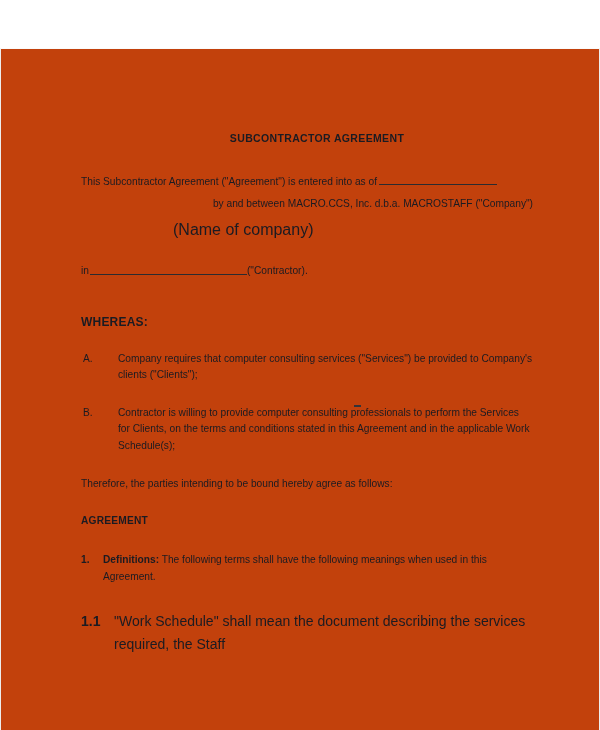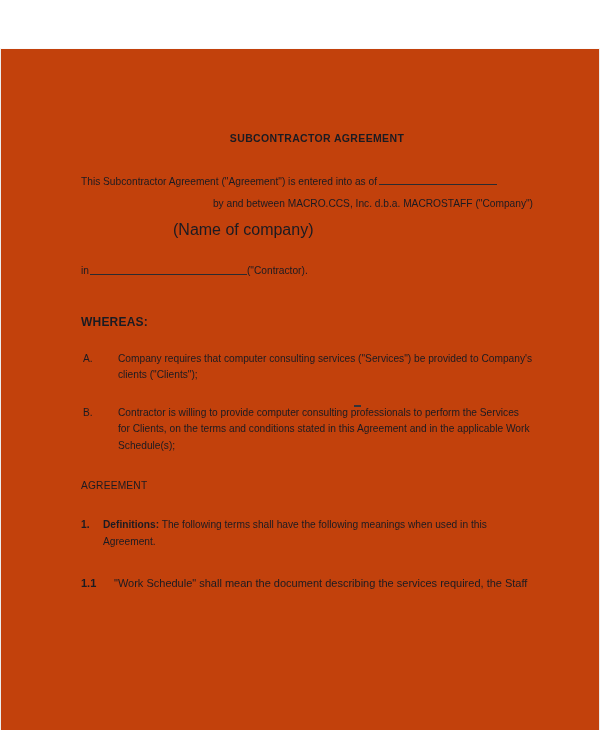--- a/index.html
+++ b/index.html
@@ -97,21 +97,21 @@
     position: absolute;
     left: 2px;
     top: 0;
   }
   .clause-b { margin-top: 21px; }
 
   .therefore { margin-top: 24px; font-size: 10.2px; }
 
   .agreement-head {
     margin-top: 26px;
-    font-weight: normal;
+    font-weight: bold;
     font-size: 10.2px;
     letter-spacing: 0.2px;
   }
 
   .numclause {
     margin-top: 26px;
     font-size: 10.2px;
     line-height: 1.62;
     padding-left: 22px;
     position: relative;
@@ -119,21 +119,21 @@
   .numclause .num {
     position: absolute;
     left: 0;
     top: 0;
     font-weight: bold;
   }
   .numclause .lead { font-weight: bold; }
 
   .subclause {
     margin-top: 25px;
-    font-size: 11px;
+    font-size: 14px;
     line-height: 1.62;
     padding-left: 33px;
     position: relative;
   }
   .subclause .num {
     position: absolute;
     left: 0;
     top: 0;
     font-weight: bold;
   }
@@ -171,20 +171,21 @@
     <div class="clause">
       <span class="marker">A.</span>
       <span>Company requires that computer consulting services ("Services") be provided to Company's clients ("Clients");</span>
     </div>
 
     <div class="clause clause-b">
       <span class="marker">B.</span>
       <span>Contractor is willing to provide computer consulting professionals to perform the Services for Clients, on the terms and conditions stated in this Agreement and in the applicable Work Schedule(s);</span>
     </div>
 
+    <div class="therefore">Therefore, the parties intending to be bound hereby agree as follows:</div>
 
     <div class="agreement-head">AGREEMENT</div>
 
     <div class="numclause">
       <span class="num">1.</span>
       <span class="lead">Definitions:</span>
       <span>The following terms shall have the following meanings when used in this Agreement.</span>
     </div>
 
     <div class="subclause">

